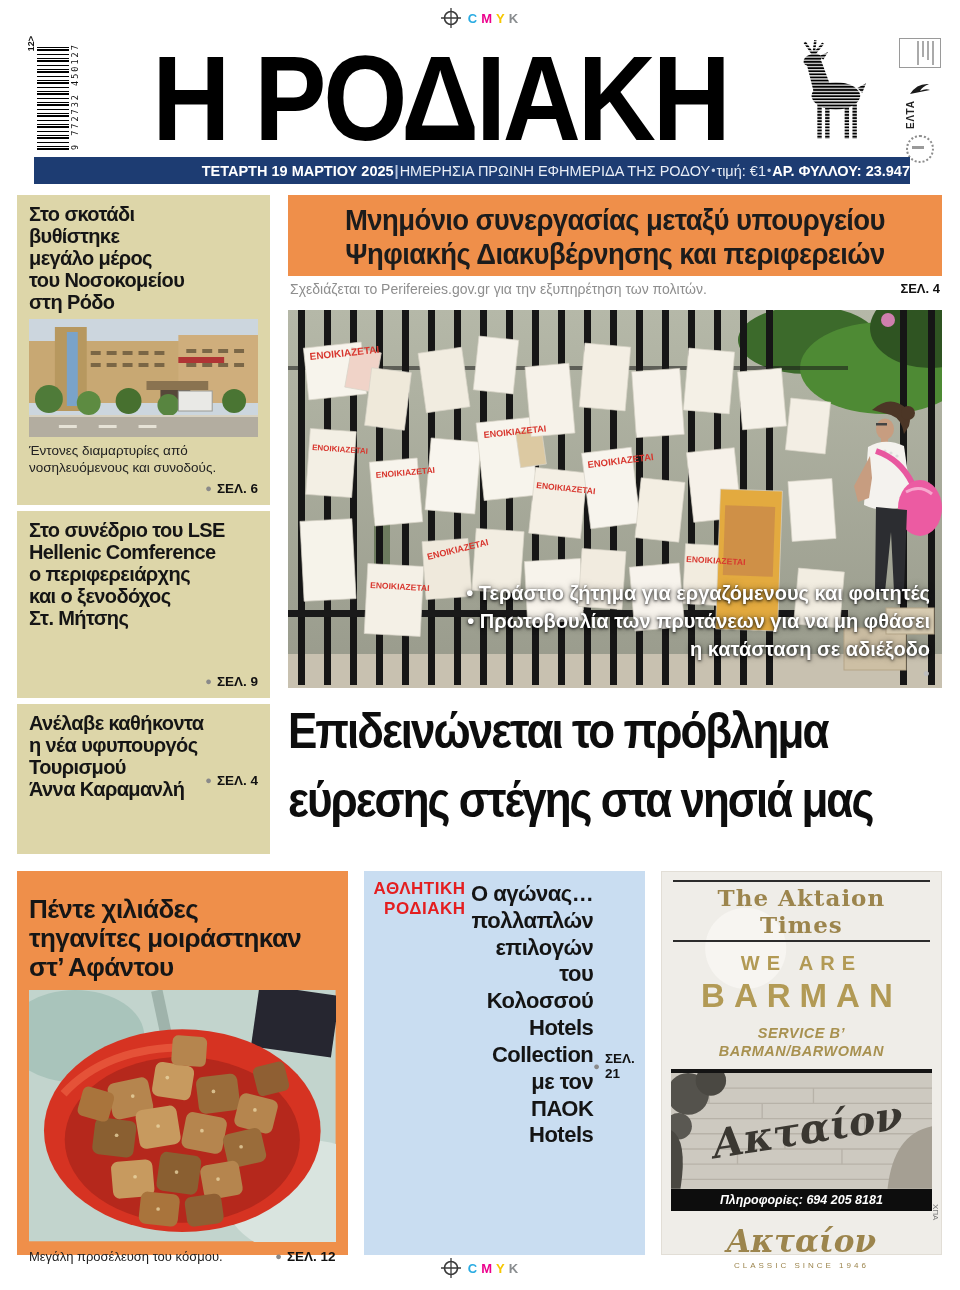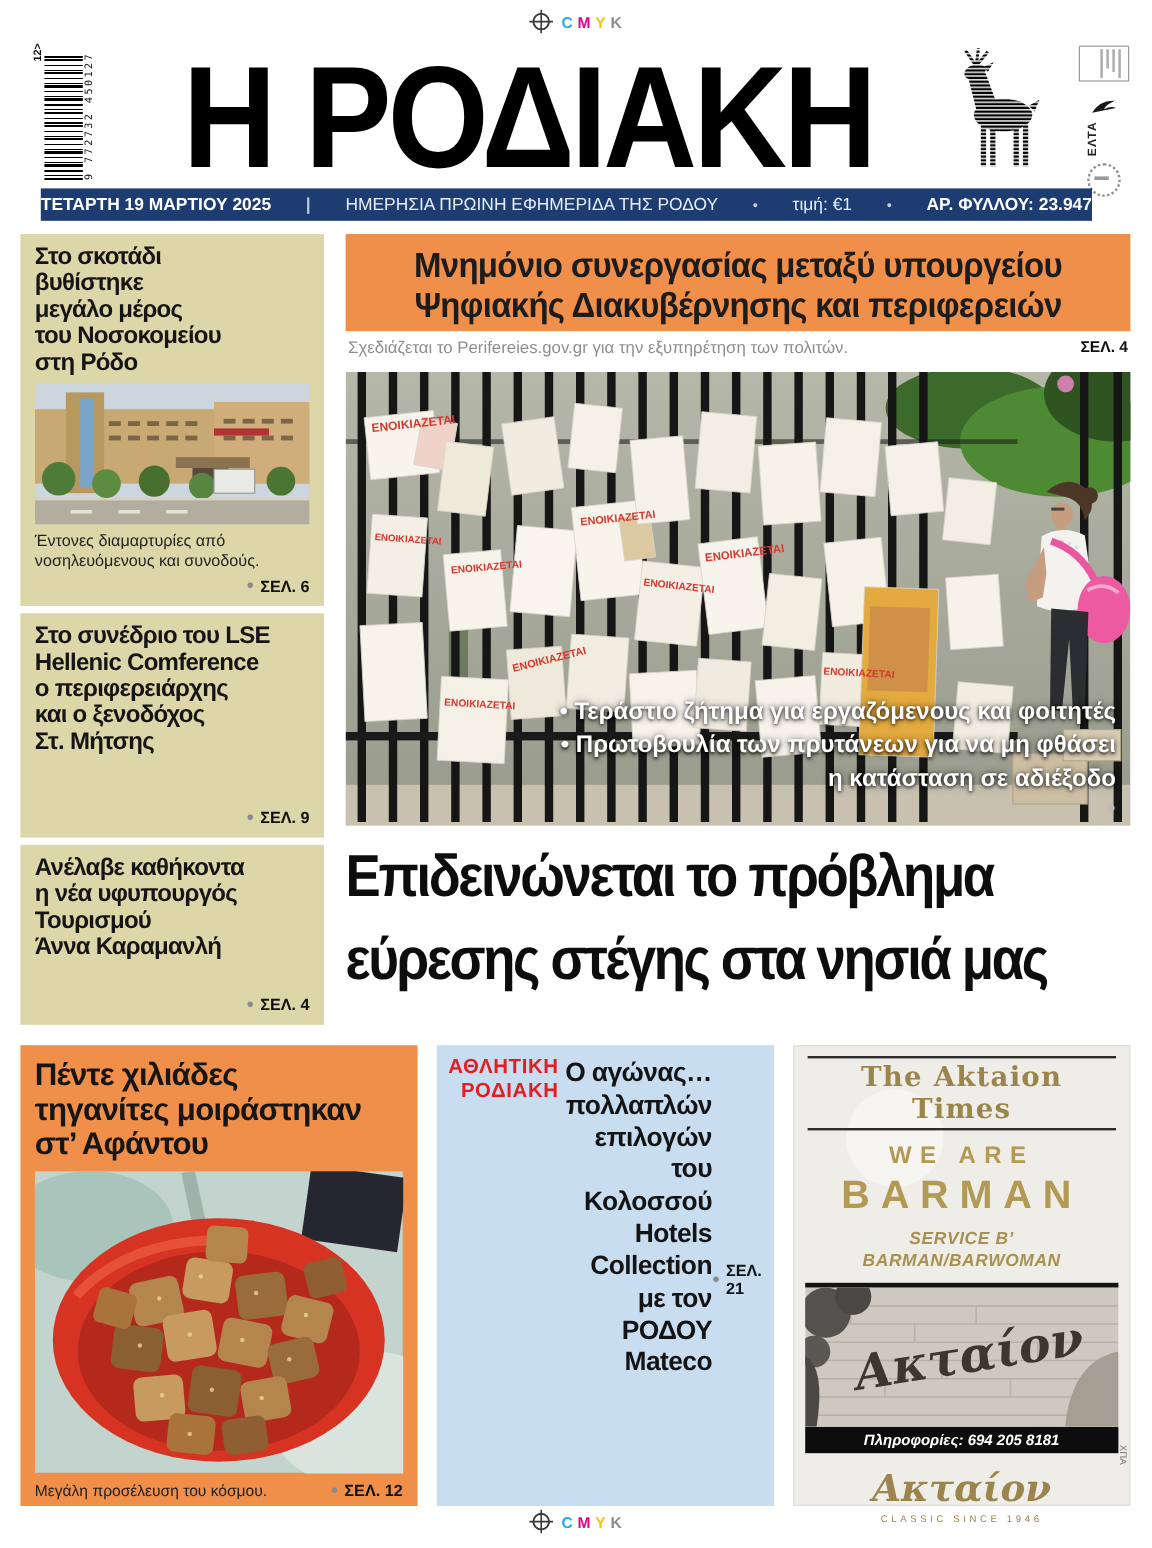--- a/index.html
+++ b/index.html
@@ -29,41 +29,41 @@
   .stamp{width:30px;height:42px;border:1px solid #9a9a9a;margin:2px auto 0;transform:rotate(90deg);padding:3px 2px;box-sizing:border-box;background:#fff;}
   .stamp i{display:block;height:2.5px;background:#aaa;margin:2.5px 0;}
   .stamp i:nth-child(2){width:80%}.stamp i:nth-child(3){width:65%}
   .elta{margin:8px auto 0;width:30px;text-align:center;}
   .elta-label{writing-mode:vertical-rl;transform:rotate(180deg);font-weight:bold;font-size:10px;color:#222;letter-spacing:1px;}
   .postmark{width:24px;height:24px;border:2px dotted #8d8d8d;border-radius:50%;margin:6px auto 0;position:relative;}
   .postmark:after{content:"";position:absolute;left:4px;top:9px;width:12px;height:3px;background:#9a9a9a;}
 
   
   .dateline{position:absolute;top:157px;left:34px;width:876px;height:27px;background:#1d3c72;color:#fff;
-            display:flex;align-items:center;justify-content:space-between;gap:23px;font-size:14.5px;white-space:nowrap;}
+            display:flex;align-items:center;justify-content:flex-end;gap:1px;font-size:14.5px;white-space:nowrap;}
   .dl-bold{font-weight:bold;}
   .dl-light{font-weight:normal;color:#e8edf6;}
   .dl-sep{color:#b9c6de;font-weight:bold;}
   .dl-dot{color:#c3cfe4;font-size:12px;}
 
   
   .grid{position:absolute;top:195px;left:17px;width:925px;display:flex;gap:18px;}
   .left-col{width:253px;display:flex;flex-direction:column;gap:6px;}
   .main-col{width:654px;display:flex;flex-direction:column;}
 
   .story-box{background:#ddd6a9;padding:8px 12px 9px;box-sizing:border-box;}
   .story-title{font-size:20px;font-weight:800;line-height:1.1;letter-spacing:-0.6px;color:#151515;}
   .story-title span{display:block;}
   .story-photo{margin-top:6px;}
   .story-photo svg{display:block;width:100%;}
   .story-caption{font-size:13.5px;color:#222;margin-top:6px;line-height:1.25;}
   .page-ref{display:flex;justify-content:flex-end;align-items:center;gap:5px;font-weight:bold;font-size:13.5px;color:#111;margin-top:4px;}
   .page-ref .dot{color:#8a8a8a;font-size:11px;}
   .story-box.tall2{min-height:187px;display:flex;flex-direction:column;justify-content:space-between;gap:32px;}
-  .story-box.tall3{min-height:150px;display:flex;flex-direction:column;justify-content:space-between;}
+  .story-box.tall3{min-height:150px;display:flex;flex-direction:row;justify-content:space-between;}
 
   
   .top-story-box{background:#ef8f4a;padding:9px 14px 8px;}
   .top-story-title{font-size:27.5px;font-weight:800;line-height:1.16;letter-spacing:-0.6px;text-align:center;color:#1c1c1c;transform:scaleY(1.06);transform-origin:center top;}
   .top-story-title span{display:block;}
   .top-story-sub{display:flex;justify-content:space-between;align-items:flex-start;padding:5px 2px 0;}
   .sub-text{color:#8e8e8e;font-size:14px;}
   .sub-ref{font-weight:bold;font-size:13px;color:#111;}
 
   
@@ -74,21 +74,21 @@
   .photo-overlay span{display:block;}
   .photo-ref{display:flex;justify-content:flex-end;align-items:center;gap:6px;font-size:15px;margin-top:2px;}
   .photo-ref .dot{color:#bdbdbd;text-shadow:none;font-size:12px;}
 
   
   .main-headline{margin-top:8px;font-size:44px;font-weight:900;letter-spacing:-2px;line-height:1.42;color:#0d0d0d;transform:scaleY(1.12);transform-origin:left top;}
   .main-headline span{display:block;white-space:nowrap;}
 
   
   .bottom-row{position:absolute;top:871px;left:17px;width:925px;display:flex;gap:16px;}
-  .pancakes-box{width:348px;height:384px;background:#ef8f4a;padding:10px 12px;box-sizing:border-box;display:flex;flex-direction:column;}
+  .pancakes-box{width:348px;height:384px;background:#ef8f4a;padding:24px 12px;box-sizing:border-box;display:flex;flex-direction:column;}
   .pancakes-title{font-size:26px;font-weight:800;line-height:1.12;letter-spacing:-0.6px;color:#161616;}
   .pancakes-title span{display:block;}
   .pancakes-photo{flex:1;margin-top:8px;}
   .pancakes-photo svg{display:block;width:100%;height:100%;}
   .pancakes-footer{display:flex;justify-content:space-between;align-items:center;margin-top:7px;}
   .pancakes-footer .cap{font-size:13px;color:#1d1d1d;}
   .pancakes-footer .page-ref{margin-top:0;}
 
   .sports-box{width:296px;height:384px;background:#c9ddf1;padding:8px 10px;box-sizing:border-box;display:flex;flex-direction:row;}
   .kicker{color:#e41e20;font-weight:800;font-size:17px;text-align:right;letter-spacing:.5px;}
@@ -472,21 +472,21 @@
         </span>
       </div>
     </article>
 
     <article class="sports-box">
       <div class="kicker">ΑΘΛΗΤΙΚΗ ΡΟΔΙΑΚΗ</div>
       <div class="sports-title">
         <span>Ο αγώνας… πολλαπλών</span>
         <span>επιλογών του Κολοσσού</span>
         <span>Hotels Collection</span>
-        <span>με τον ΡΟΔΟΥ Mateco</span>
+        <span>με τον ΠΑΟΚ Hotels</span>
       </div>
       <div class="sports-photo">
         <svg viewBox="0 0 275 192" preserveAspectRatio="none">
           <rect width="275" height="192" fill="#343a46"></rect>
           <rect x="0" y="0" width="70" height="130" fill="#8e9a4e"></rect>
           <rect x="54" y="0" width="16" height="130" fill="#6f7a3a"></rect>
           <rect x="70" y="0" width="205" height="96" fill="#49505e"></rect>
           <g stroke="#3d4450" stroke-width="3">
             <line x1="70" y1="20" x2="275" y2="20"></line>
               <line x1="70" y1="40" x2="275" y2="40"></line>

